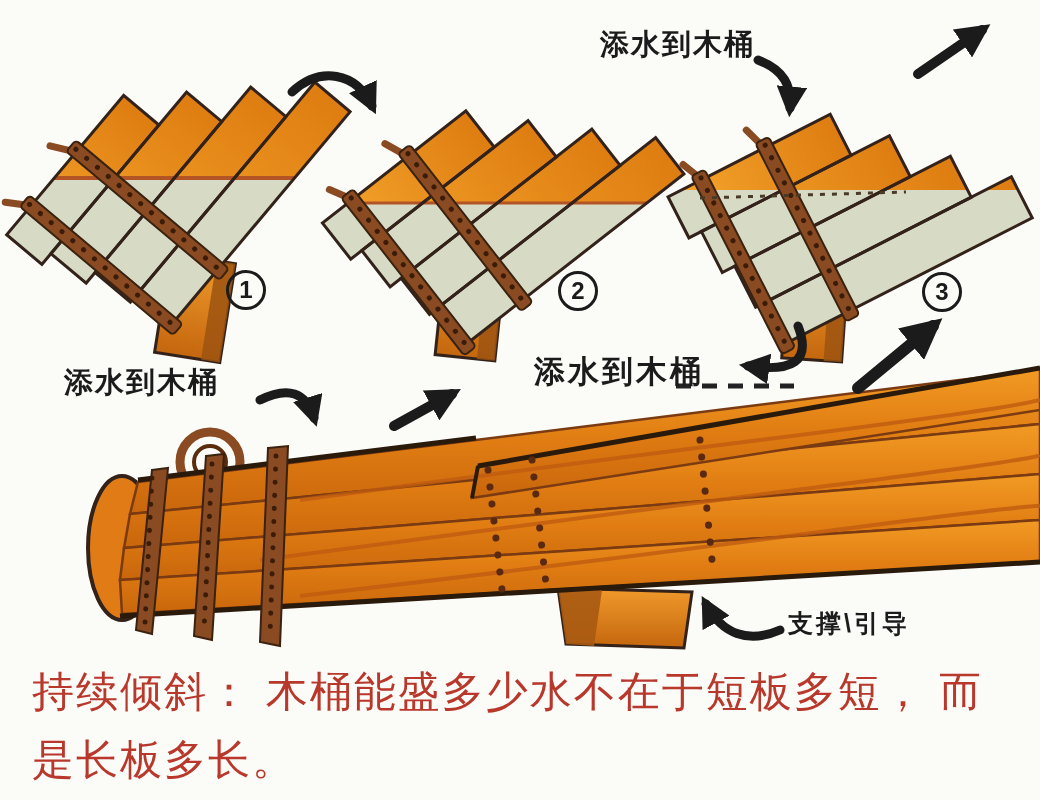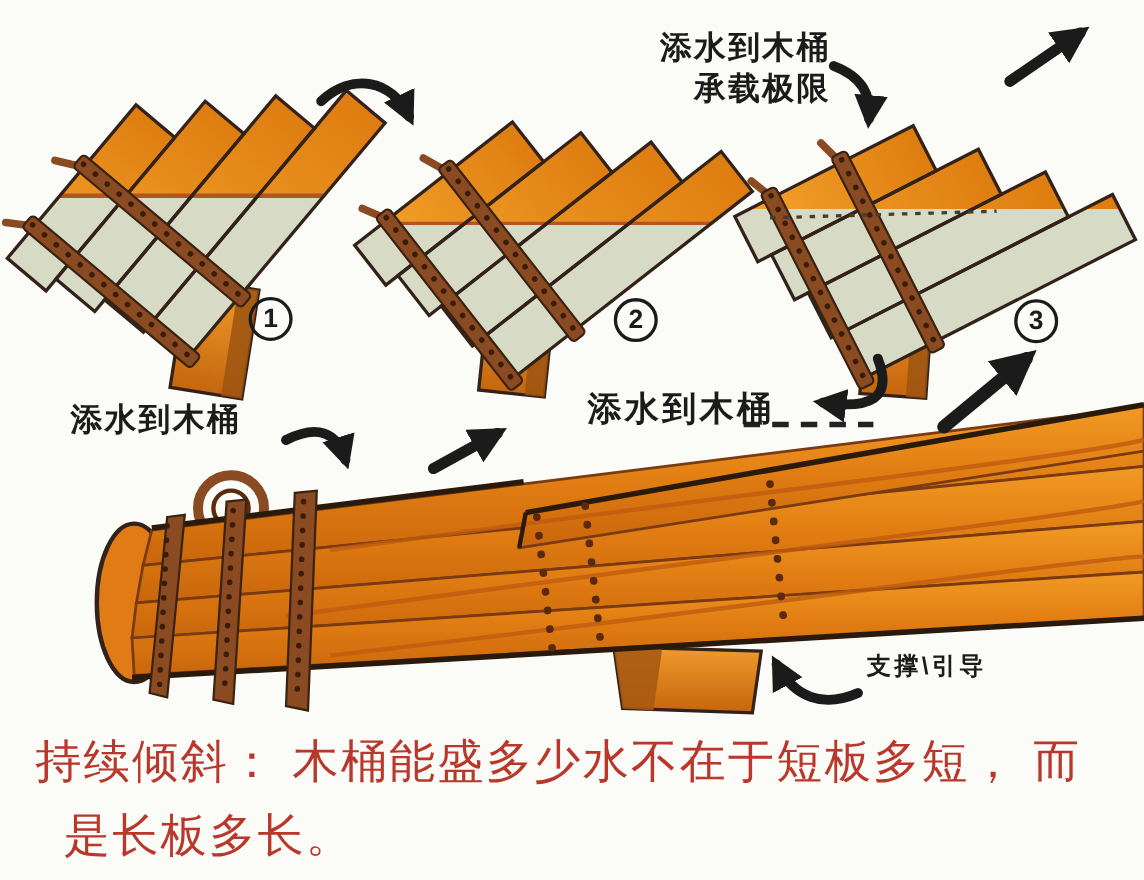--- a/index.html
+++ b/index.html
@@ -20,21 +20,21 @@
     font-weight:700;
     color:var(--ink);
     letter-spacing:2px;
     line-height:1.28;
     white-space:nowrap;
   }
   .label .ln{display:block;}
   #label-capacity{left:600px;top:26px;font-size:29px;text-align:right;}
   #label-tilt{left:64px;top:364px;font-size:29px;}
   #label-zero{left:534px;top:352px;font-size:31px;letter-spacing:3px;}
-  #label-support{left:788px;top:592px;font-size:22px;letter-spacing:3px;}
+  #label-support{left:788px;top:607px;font-size:25px;letter-spacing:3px;}
   .badge{
     position:absolute;
     width:40px;height:40px;
     border:3px solid var(--ink);
     border-radius:50%;
     display:flex;align-items:center;justify-content:center;
     font-size:24px;font-weight:700;color:var(--ink);
     background:transparent;
   }
   #badge-1{left:226px;top:270px;}
@@ -42,21 +42,21 @@
   #badge-3{left:922px;top:272px;}
   .caption{
     position:absolute;
     color:var(--caption-red);
     font-size:42px;
     letter-spacing:2px;
     font-weight:500;
     white-space:nowrap;
   }
   #caption-line1{left:32px;top:664px;}
-  #caption-line2{left:32px;top:732px;margin-left:26px;}
+  #caption-line2{left:32px;top:732px;}
 </style>
 </head>
 <body>
 
 <svg id="art" viewBox="0 0 1040 800" xmlns="http://www.w3.org/2000/svg">
   <defs>
     <linearGradient id="gp" x1="0" y1="0" x2="1" y2="0">
       <stop offset="0" stop-color="#f6a72e"></stop>
       <stop offset="1" stop-color="#de7d11"></stop>
     </linearGradient>
@@ -232,21 +232,20 @@
     <path d="M260,400 C288,386 306,392 314,418" stroke-width="9" marker-end="url(#ah)"></path>
     <path d="M394,426 L452,394" stroke-width="10" marker-end="url(#ah)"></path>
     <path d="M798,326 C812,362 792,372 748,366" stroke-width="9" marker-end="url(#ah)"></path>
     <path d="M858,388 L933,326" stroke-width="12" marker-end="url(#ah)"></path>
     <path d="M780,630 C748,644 722,634 706,604" stroke-width="9" marker-end="url(#ah)"></path>
   </g>
 </svg>
 
 <div class="label" id="label-capacity">
   <span class="ln">添水到木桶</span>
-  <span class="ln">承载极限</span>
 </div>
 
 <div class="label" id="label-tilt">
   <span class="ln">添水到木桶</span>
 </div>
 
 <div class="label" id="label-zero">添水到木桶</div>
 
 <div class="label" id="label-support">支撑\引导</div>
 

